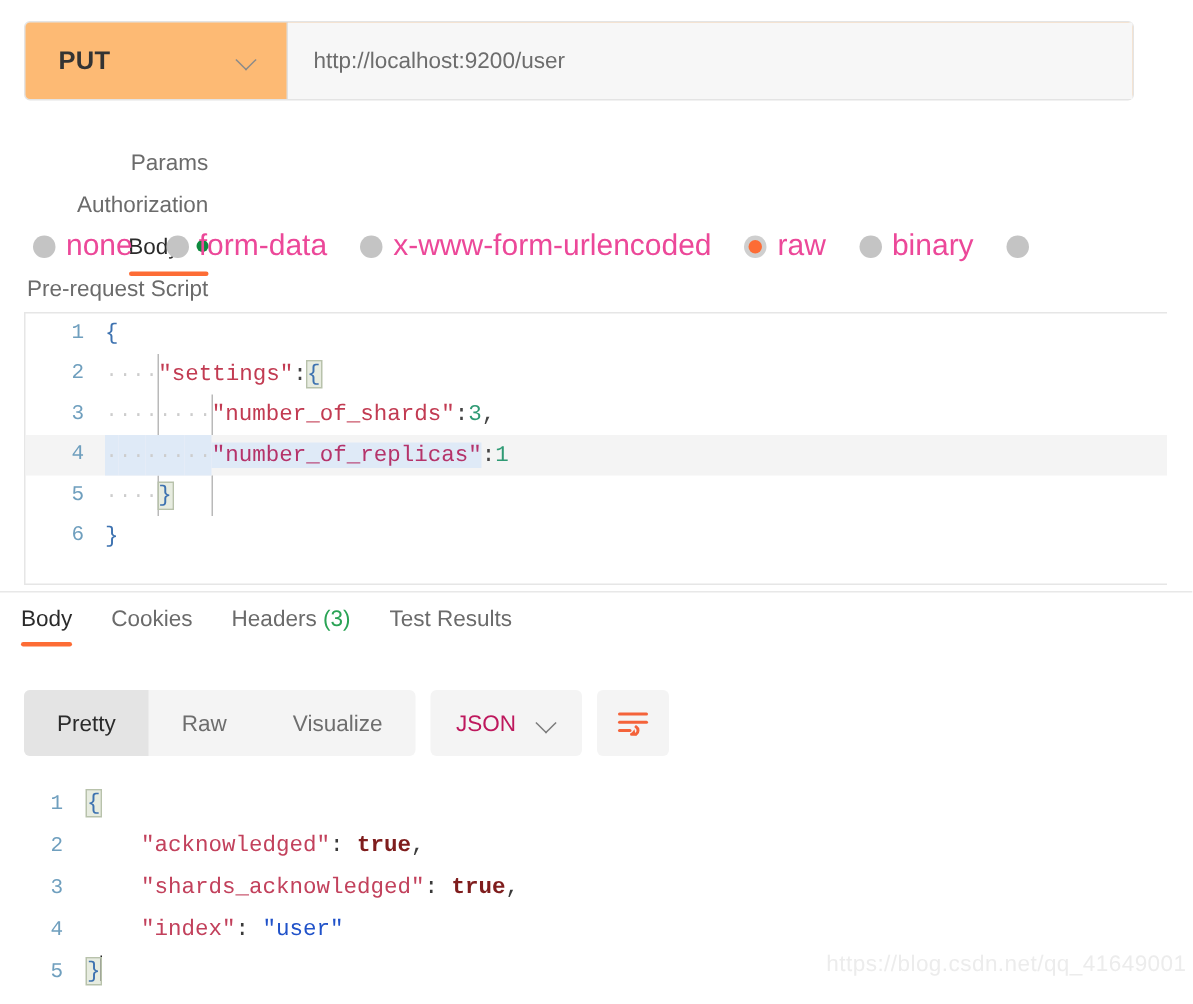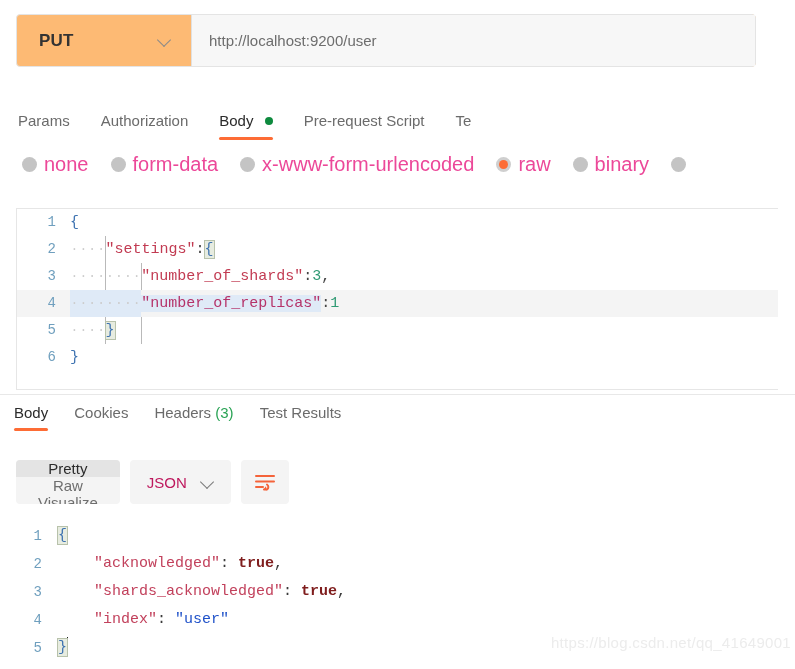--- a/index.html
+++ b/index.html
@@ -47,23 +47,24 @@
     display: flex; align-items: center;
     padding-left: 17px;
     font-size: 15px; color: #6d6d6d;
     background: #f7f7f7;
     cursor: text;
     border: 0; outline: none; font-family: inherit;
   }
 
   
   .req-tabs {
-    position: absolute; left: 18px; top: 112px;
-    display: flex; align-items: flex-start;
+    position: absolute; left: 18px; top: 100px;
+    display: flex; align-items: flex-end;
     height: 34px;
+    flex-direction: column;
   }
   .tab {
     position: relative;
     font-size: 15px; color: #6b6b6b;
     padding: 0 0 11px 0;
     margin-right: 31px;
     white-space: nowrap;
     cursor: pointer;
   }
   .tab.active { color: #2b2b2b; }
@@ -162,21 +163,21 @@
 
   
   .viewer-bar {
     position: absolute; left: 16px; top: 460px;
     display: flex; align-items: center;
     height: 44px;
   }
   .segmented {
     display: flex; align-items: stretch;
     background: #f4f4f4; border-radius: 4px;
-    overflow: hidden; height: 44px; flex-direction: column;
+    overflow: hidden; height: 44px;
   }
   .seg {
     display: flex; align-items: center; justify-content: center;
     padding: 0 22px;
     font-size: 15px; color: #6e6e6e;
     cursor: pointer; white-space: nowrap;
   }
   .seg.active { background: #e4e4e4; color: #2b2b2b; }
   .lang-select {
     display: flex; align-items: center; justify-content: center;

